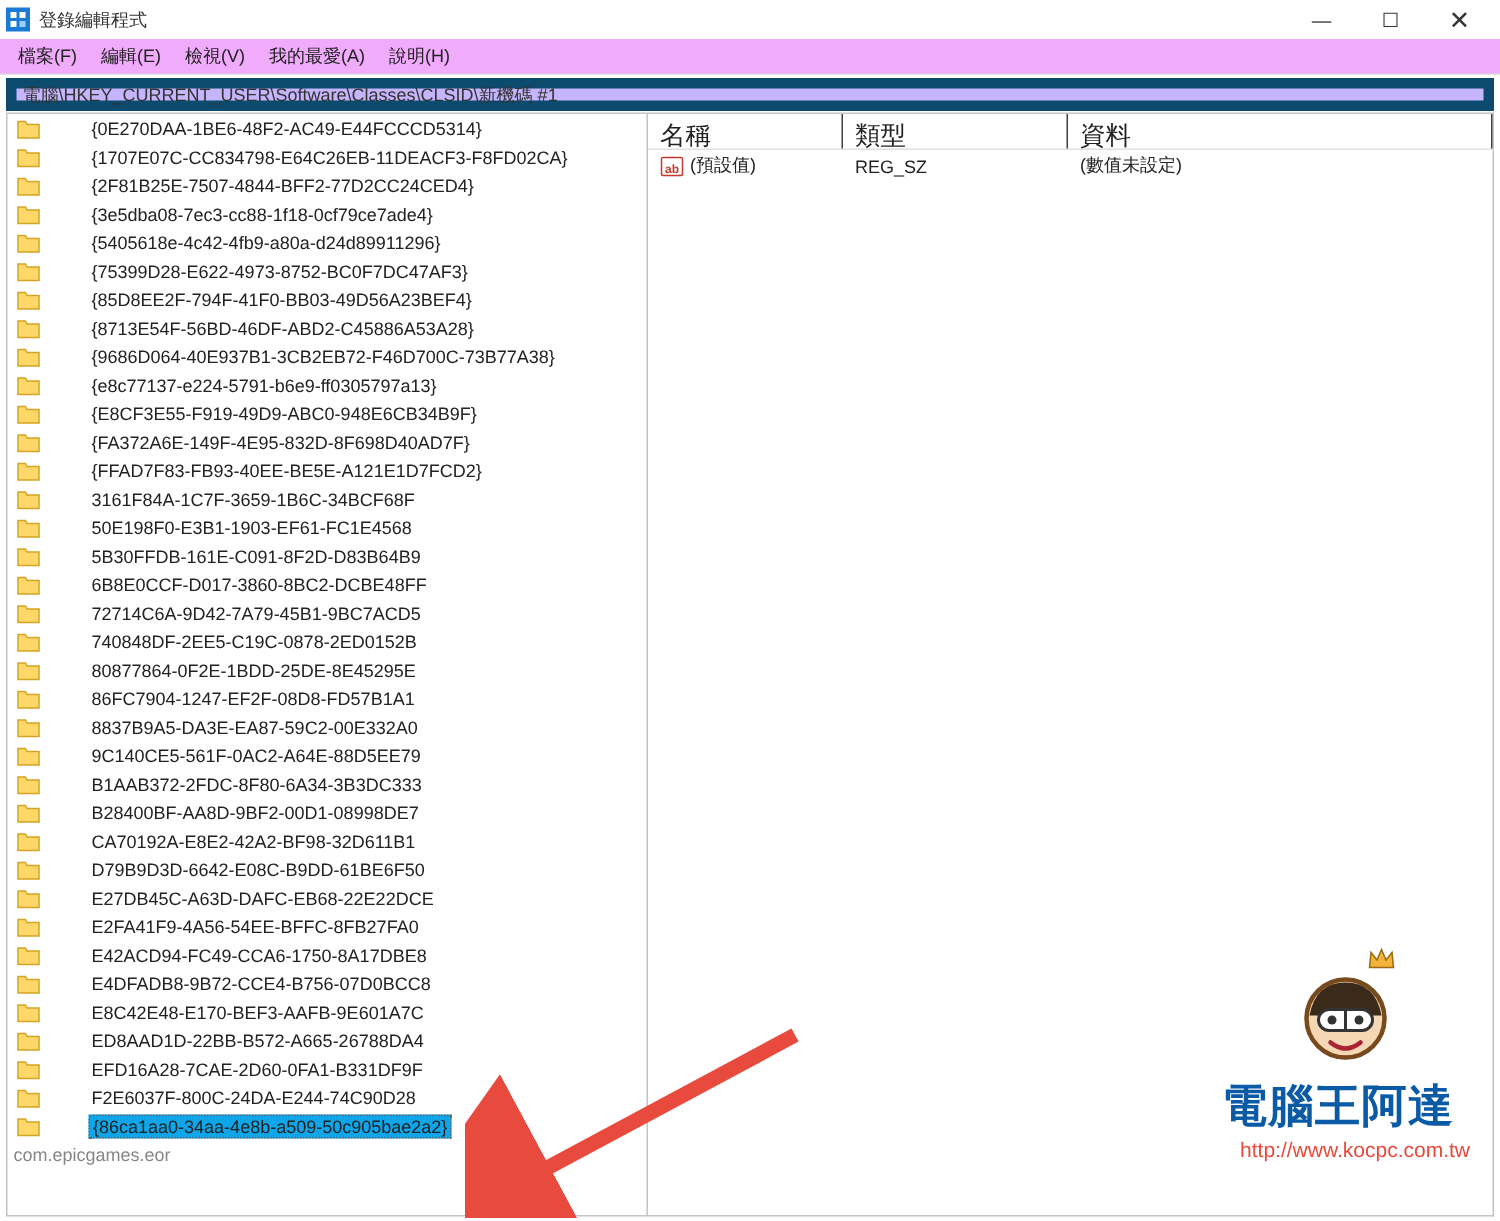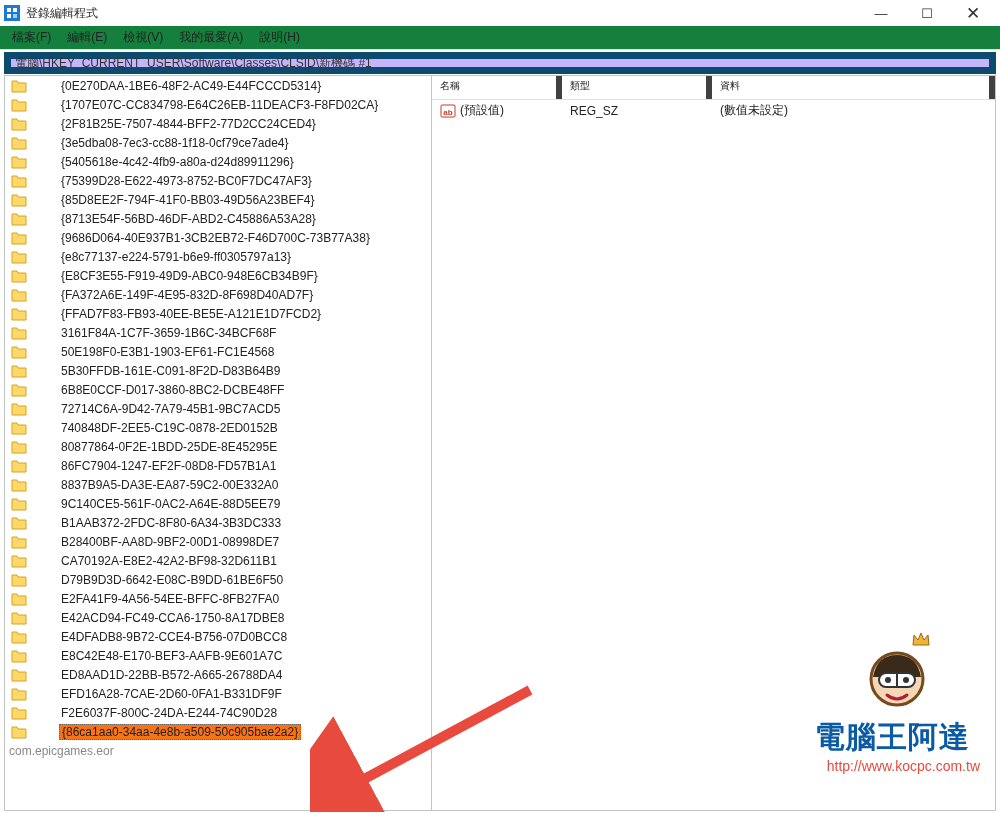--- a/index.html
+++ b/index.html
@@ -6,41 +6,41 @@
 body { background: #fff; width: 1000px; height: 814px; overflow: hidden; position: relative; }
 
 .title-bar { height: 26px; display: flex; align-items: center; padding: 0 4px; background: #fff; }
 .title-icon { width: 16px; height: 16px; background: #1a7ad4; margin-right: 6px; display: flex; align-items: center; justify-content: center; }
 .title-icon svg { width:12px; height:12px; }
 .title-text { font-size: 12px; color: #333; flex: 1; }
 .win-buttons { display: flex; }
 .win-btn { width: 46px; height: 26px; display: flex; align-items: center; justify-content: center; font-size: 13px; color: #333; }
 .win-btn.close { font-size: 17px; }
 
-.menu-bar { height: 24px; display: flex; align-items: center; padding: 0 4px; background: #15803d; border-bottom: 1px solid #e0e0e0; }
+.menu-bar { height: 24px; display: flex; align-items: center; padding: 0 4px; background: #f0abfc; border-bottom: 1px solid #e0e0e0; }
 .menu-item { padding: 2px 8px; font-size: 12px; color: #222; }
 
 .path-bar { height: 22px; border: 7px solid #0c4a6e; margin: 2px 4px 1px 4px; background: #c4b5fd; display: flex; align-items: center; padding: 0 4px; font-size: 12px; color: #333; }
 
 .content { display: flex; height: calc(814px - 26px - 24px - 26px - 2px); margin: 0 4px 2px 4px; }
 
 .tree-panel { width: 428px; border: 1px solid #c4c4c4; overflow: hidden; background: #fff; position: relative; }
 .tree-scroll { overflow-y: auto; height: 100%; }
 .tree-scroll::-webkit-scrollbar { width: 16px; }
 .tree-scroll::-webkit-scrollbar-track { background: #f0f0f0; }
 .tree-scroll::-webkit-scrollbar-thumb { background: #c0c0c0; }
 .tree-item { display: flex; align-items: center; height: 19px; padding-left: 6px; font-size: 12px; color: #222; white-space: nowrap; gap: 28px; }
 .tree-folder { width: 16px; height: 14px; margin-right: 4px; flex-shrink: 0; }
 .tree-folder svg { display:block; }
 .tree-label { padding: 0 2px; }
-.tree-label.editing { border: 1px dotted #666; background: #f97316; padding: 0 2px; }
+.tree-label.editing { border: 1px dotted #666; background: #0ea5e9; padding: 0 2px; }
 
 .list-panel { flex: 1; border: 1px solid #c4c4c4; border-left: none; background: #fff; }
 .list-header { display: flex; height: 24px; border-bottom: 1px solid #e0e0e0; }
-.list-col { padding: 3px 8px; font-size: 10px; color: #222; border-right: 6px solid #404040; }
+.list-col { padding: 3px 8px; font-size: 17px; color: #222; border-right: 1px solid #404040; }
 .col-name { width: 130px; }
 .col-type { width: 150px; }
 .col-data { flex: 1; }
 .list-row { display: flex; height: 21px; align-items: center; }
 .list-cell { padding: 0 8px; font-size: 12px; color: #222; display: flex; align-items: center; }
 .cell-name { width: 130px; }
 .cell-type { width: 150px; }
 .cell-data { flex: 1; }
 .val-icon { width: 16px; height: 16px; margin-right: 4px; }
 
@@ -295,20 +295,28 @@
           </span>
           <span class="tree-label">CA70192A-E8E2-42A2-BF98-32D611B1</span>
         </div>
         <div class="tree-item">
           <span class="tree-folder">
             <svg viewBox="0 0 16 14">
               <path d="M1 3 L1 13 L15 13 L15 4 L7 4 L6 2 L1 2 Z" fill="#ffd869" stroke="#d4a424"></path>
             </svg>
           </span>
           <span class="tree-label">D79B9D3D-6642-E08C-B9DD-61BE6F50</span>
+        </div>
+        <div class="tree-item">
+          <span class="tree-folder">
+            <svg viewBox="0 0 16 14">
+              <path d="M1 3 L1 13 L15 13 L15 4 L7 4 L6 2 L1 2 Z" fill="#ffd869" stroke="#d4a424"></path>
+            </svg>
+          </span>
+          <span class="tree-label">E27DB45C-A63D-DAFC-EB68-22E22DCE</span>
         </div>
         <div class="tree-item">
           <span class="tree-folder">
             <svg viewBox="0 0 16 14">
               <path d="M1 3 L1 13 L15 13 L15 4 L7 4 L6 2 L1 2 Z" fill="#ffd869" stroke="#d4a424"></path>
             </svg>
           </span>
           <span class="tree-label">E2FA41F9-4A56-54EE-BFFC-8FB27FA0</span>
         </div>
         <div class="tree-item">

